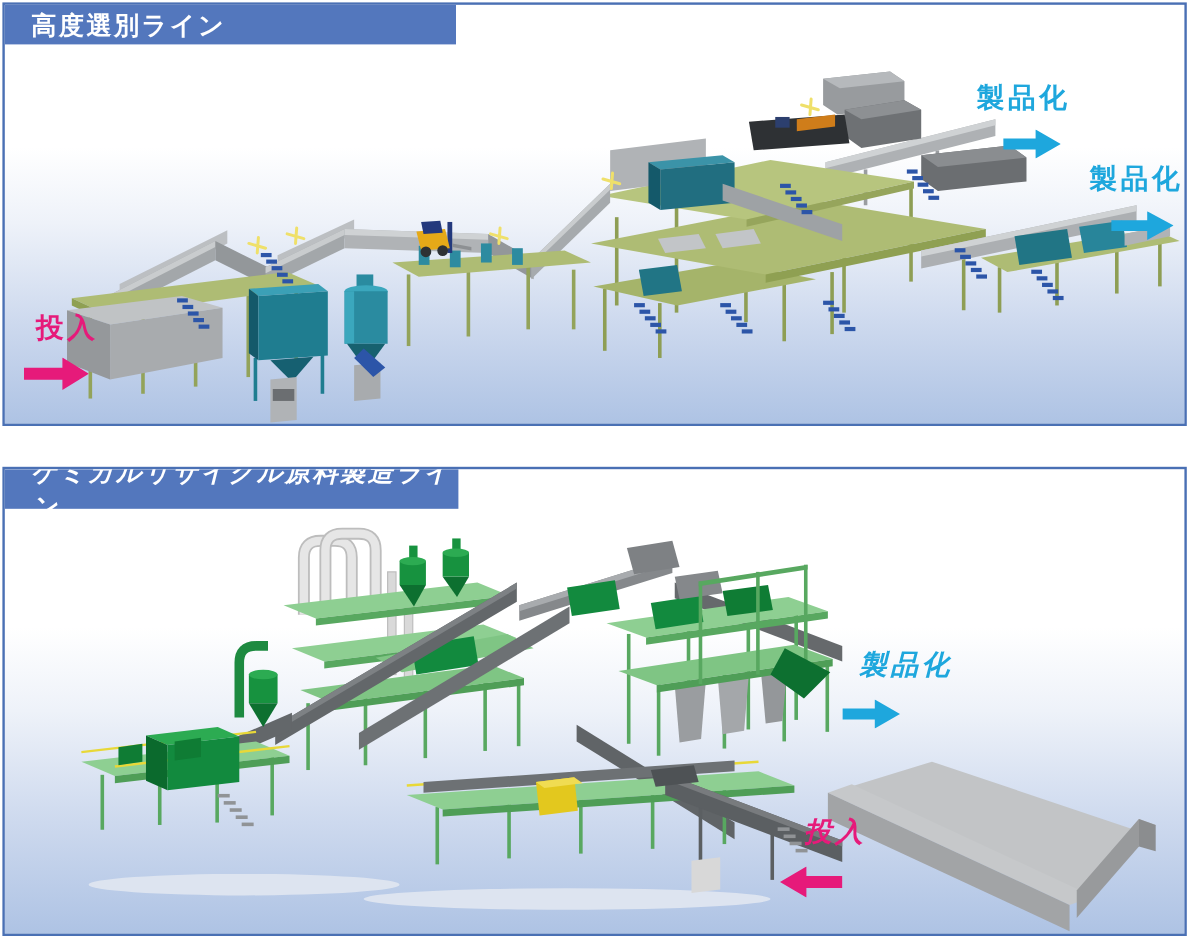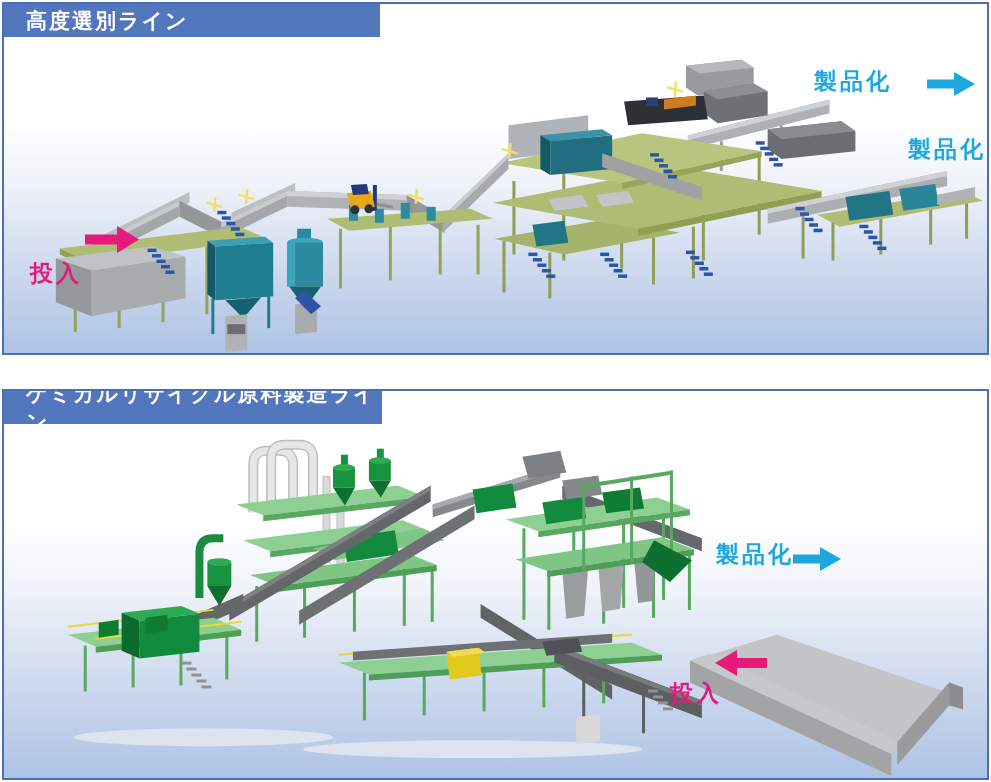--- a/index.html
+++ b/index.html
@@ -1,28 +1,28 @@
 <!DOCTYPE html>
 <html><head>
 <meta charset="utf-8">
 <style>
   html,body{margin:0;padding:0;background:#ffffff;}
   #screen{position:relative;width:991px;height:782px;background:#ffffff;overflow:hidden;
           font-family:"Liberation Sans","DejaVu Sans",sans-serif;}
   .panel{position:absolute;box-sizing:border-box;border:2px solid #4a70b4;overflow:hidden;
          background:linear-gradient(180deg,#ffffff 0%,#ffffff 34%,#eef2f9 52%,#cdd9ee 76%,#aec3e4 100%);}
   #panel-top{left:2px;top:2px;width:987px;height:353px;}
-  #panel-bottom{left:2px;top:389px;width:987px;height:391px;}
+  #panel-bottom{left:2px;top:389px;width:987px;height:391px;font-style:italic;}
   .panel-header{position:absolute;top:0;left:0;height:33px;background:#5377bd;color:#ffffff;
         display:flex;align-items:center;padding-left:22px;box-sizing:border-box;
         font-size:21px;font-weight:bold;letter-spacing:2px;z-index:5;}
   #panel-top .panel-header{width:376px;}
   #panel-bottom .panel-header{width:378px;}
   .scene{position:absolute;left:0;top:0;width:100%;height:100%;}
-  .flow-label{position:absolute;z-index:6;display:flex;gap:13px;}
+  .flow-label{position:absolute;z-index:6;display:flex;flex-direction:column;gap:13px;}
   .flow-text{font-size:23px;font-weight:bold;letter-spacing:3px;line-height:1;white-space:nowrap;}
   .pink{color:#e61a7a;margin-top:36px;}
   .cyan{color:#1ea7dd;}
 </style>
 </head>
 <body>
 
 <div id="screen">
 
   <div class="panel" id="panel-top">

